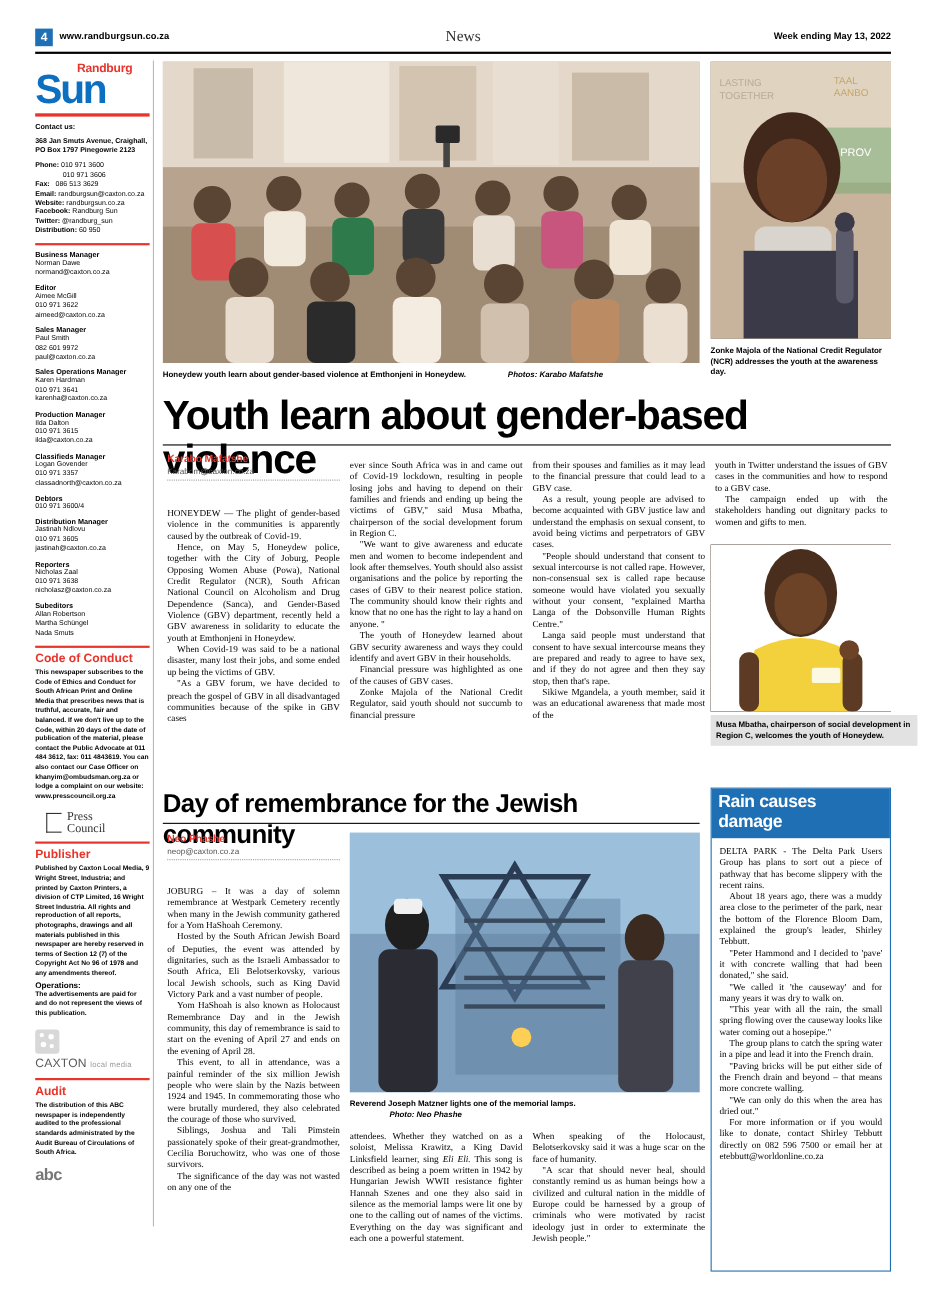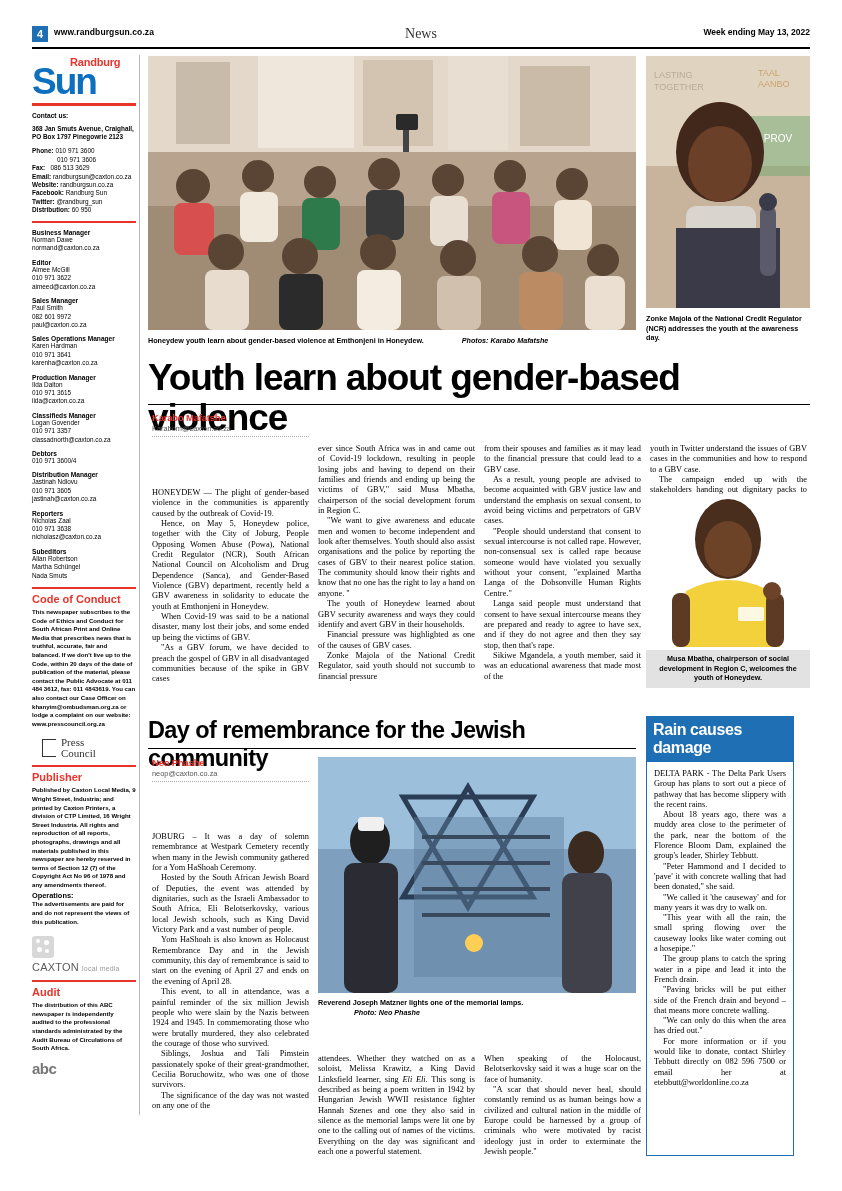--- a/index.html
+++ b/index.html
@@ -53,36 +53,36 @@
   .headline{position:absolute;left:148px;top:358px;width:662px;font-family:"Liberation Sans",sans-serif;
             font-weight:bold;font-size:37px;line-height:40px;letter-spacing:-1.1px;}
   .hl-rule{position:absolute;left:148px;top:404px;width:662px;height:1px;background:#000;}
 
   
   .byline-name{font-family:"Liberation Sans",sans-serif;font-weight:bold;font-size:9.5px;color:#e8342a;letter-spacing:-.2px;}
   .byline-mail{font-family:"Liberation Sans",sans-serif;font-size:7.4px;color:#555;margin-top:1px;}
   .byline-dash{border-bottom:1.6px dotted #aaa;margin-top:2px;height:1px;}
 
   
-  .col{position:absolute;font-family:"Liberation Serif",serif;font-size:8.4px;line-height:10.35px;text-align:justify;margin-top:26px;}
+  .col{position:absolute;font-family:"Liberation Serif",serif;font-size:8.4px;line-height:10.35px;text-align:justify;}
   .col p{margin:0;text-indent:9px;}
   .col p.first{text-indent:0;}
   .col em{font-style:italic;}
 
   
   .hl2{position:absolute;left:148px;top:716px;width:488px;font-family:"Liberation Sans",sans-serif;
        font-weight:bold;font-size:23.5px;line-height:28px;letter-spacing:-.6px;}
   .hl2-rule{position:absolute;left:148px;top:748px;width:488px;height:1px;background:#000;}
   .photo2{position:absolute;left:318px;top:757px;width:318px;height:236px;overflow:hidden;background:#7fa8c9;}
   .cap2{position:absolute;left:318px;top:998px;width:318px;}
   .photo3{position:absolute;left:646px;top:495px;width:164px;height:152px;overflow:hidden;background:#3c2c22;}
-  .cap3{position:absolute;left:646px;top:650px;width:164px;background:#e2e2e2;padding:4px 5px 5px 5px;box-sizing:border-box;text-align:center;}
-
-  
-  .rainbox{position:absolute;left:646px;top:716px;width:148px;height:440px;border:1.6px solid #1f6fb5;box-sizing:border-box;}
+  .cap3{position:absolute;left:646px;top:650px;width:188px;background:#e2e2e2;padding:4px 5px 5px 5px;box-sizing:border-box;}
+
+  
+  .rainbox{position:absolute;left:646px;top:716px;width:164px;height:440px;border:1.6px solid #1f6fb5;box-sizing:border-box;}
   .rainhead{background:#1f6fb5;color:#fff;font-family:"Liberation Sans",sans-serif;font-weight:bold;
             font-size:16px;padding:4px 6px 5px 6px;letter-spacing:-.4px;}
   .raintext{padding:7px 7px 6px 7px;font-family:"Liberation Serif",serif;font-size:8.4px;line-height:10.3px;text-align:justify;}
   .raintext p{margin:0;text-indent:9px;}
   .raintext p.first{text-indent:0;}
 </style>
 </head>
 <body>
 
 <div class="page">

